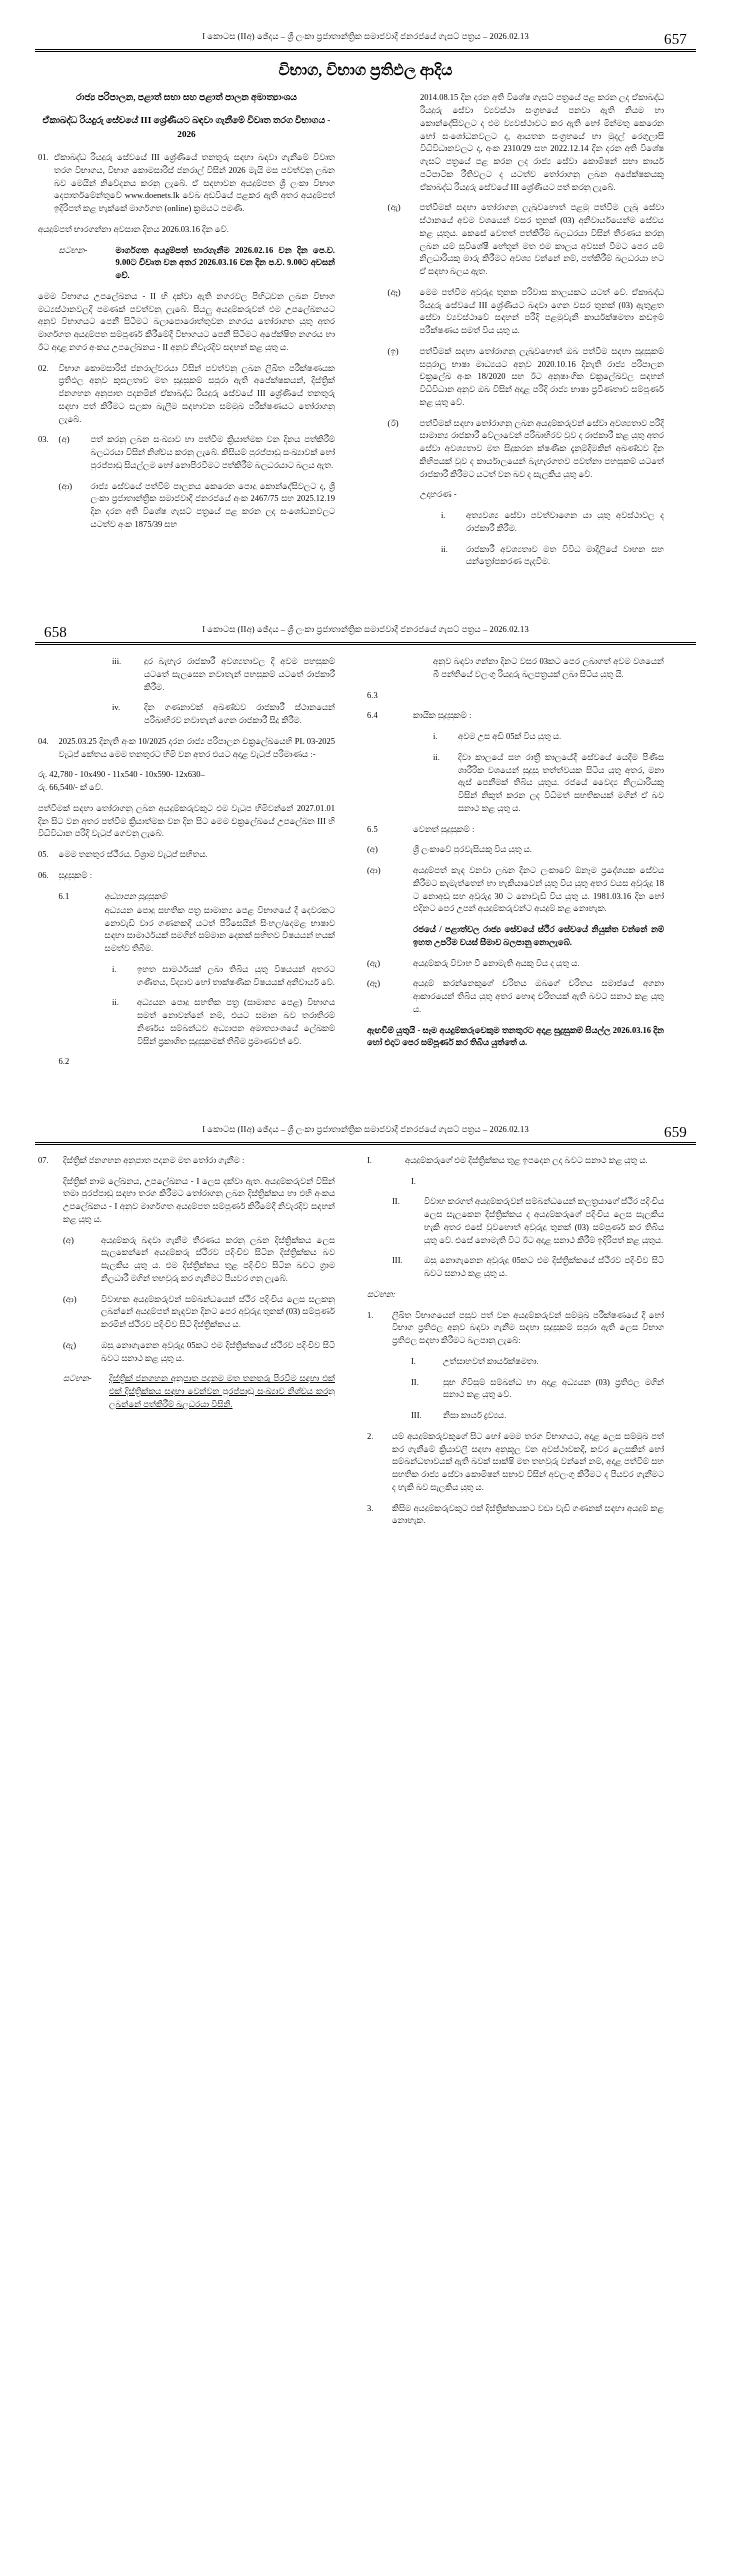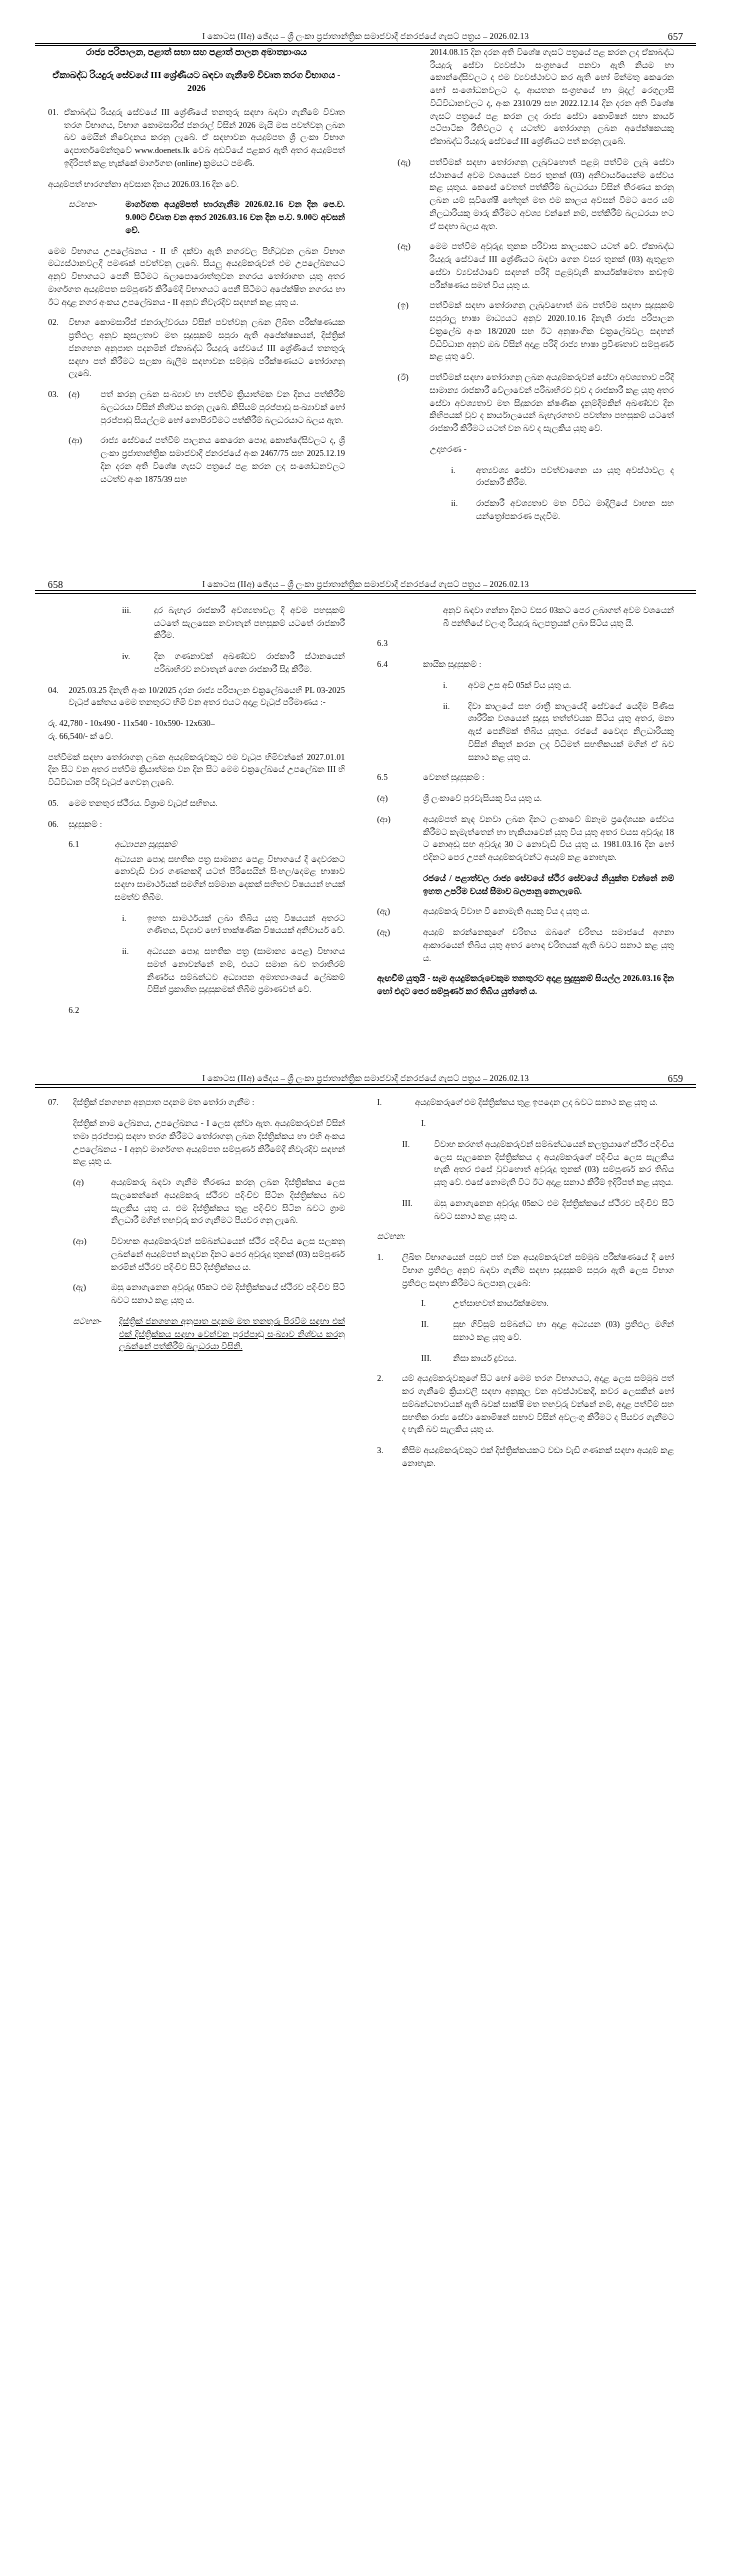--- a/index.html
+++ b/index.html
@@ -29,21 +29,21 @@
     letter-spacing: 0.1px;
     white-space: nowrap;
     gap: 48px;
   }
   .runhead .rh-text {
     flex: 1 1 auto;
     text-align: center;
     font-size: 8.5px;
   }
   .runhead .folio {
-    font-size: 10px;
+    font-size: 15px;
     width: 41px;
     text-align: center;
     flex: 0 0 41px;
   }
   .rule {
     margin: 0 35px 0 35px;
     border-top: 1.6px solid #000;
     border-bottom: 0.6px solid #000;
     height: 1.2px;
   }
@@ -54,21 +54,21 @@
     font-size: 15.5px;
     font-weight: bold;
     padding: 9.6px 0 11.8px 0;
     letter-spacing: 0.1px;
   }
 
   
   .cols {
     display: flex;
     gap: 32px;
-    padding: 0 48px;
+    padding: 0 38px;
     box-sizing: border-box;
     align-items: flex-start;
   }
   .col {
     width: 297px;
     flex: 0 0 297px;
   }
 
   .ministry {
     text-align: center;
@@ -148,20 +148,21 @@
   <div style="height:31px"></div>
   <div class="runhead">
     <div class="folio" style="visibility:hidden">&nbsp;</div>
     <div class="rh-text">I කොටස (IIඅ) ඡේදය – ශ්‍රී ලංකා ප්‍රජාතාන්ත්‍රික සමාජවාදී ජනරජයේ ගැසට් පත්‍රය – 2026.02.13</div>
     <div class="folio">657</div>
   </div>
   <div class="rule">
       <div class="rule-inner"></div>
     </div>
 
+  <div class="doc-title">විභාග, විභාග ප්‍රතිඵල  ආදිය</div>
 
   <div class="cols">
 
     <div class="col">
       <div class="ministry">රාජ්‍ය පරිපාලන, පළාත් සභා සහ පළාත් පාලන
 අමාත්‍යාංශය</div>
       <div class="exam-title">ඒකාබද්ධ රියදුරු සේවයේ III ශ්‍රේණියට බඳවා ගැනීමේ
 විවෘත තරග විභාගය - 2026</div>
 
       <div class="item">

